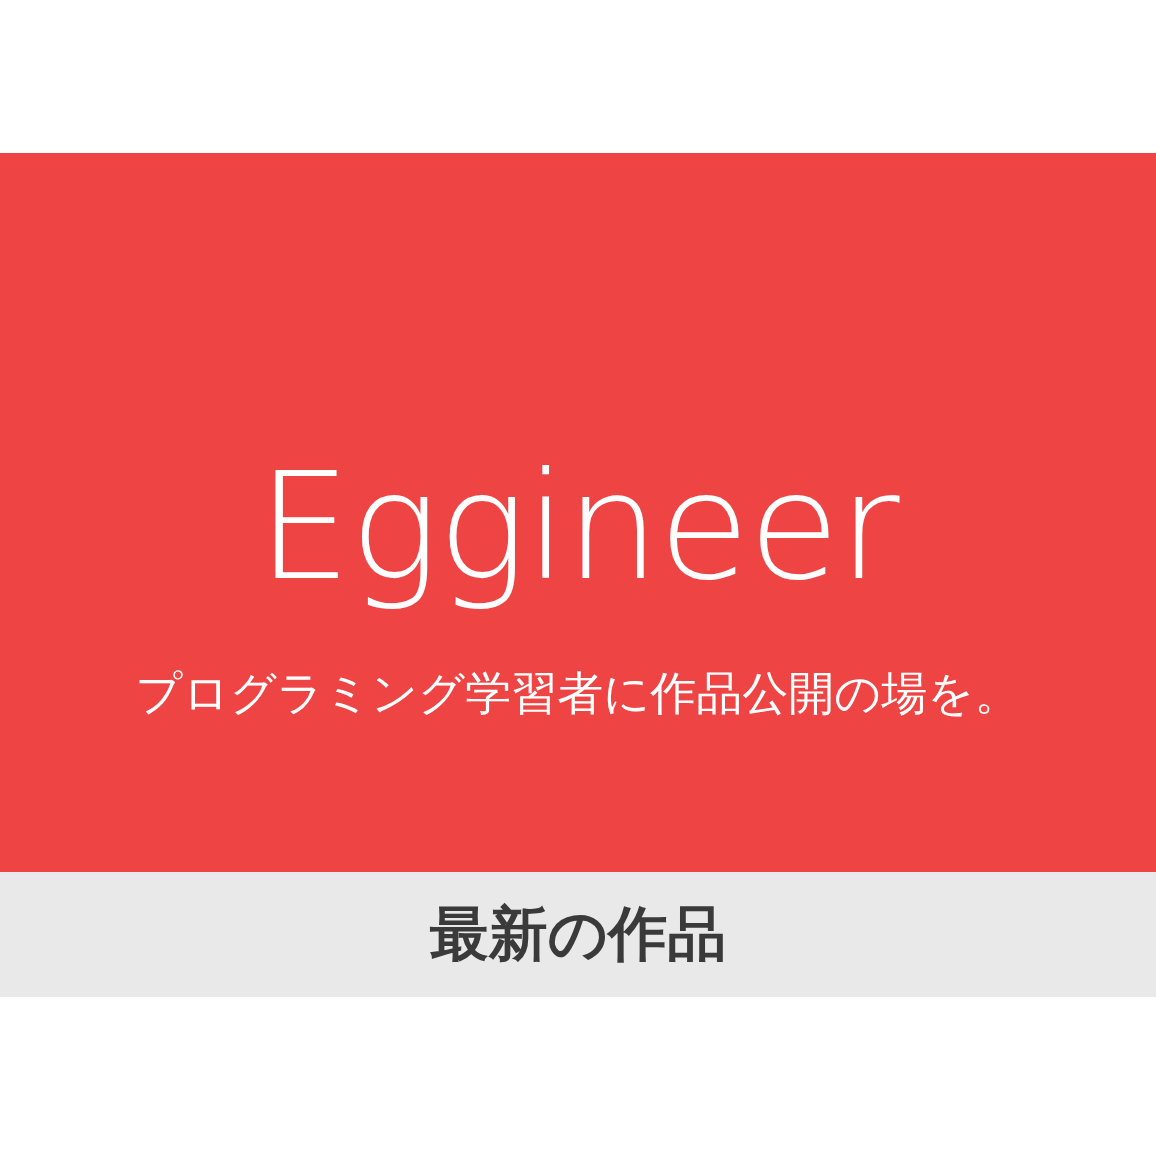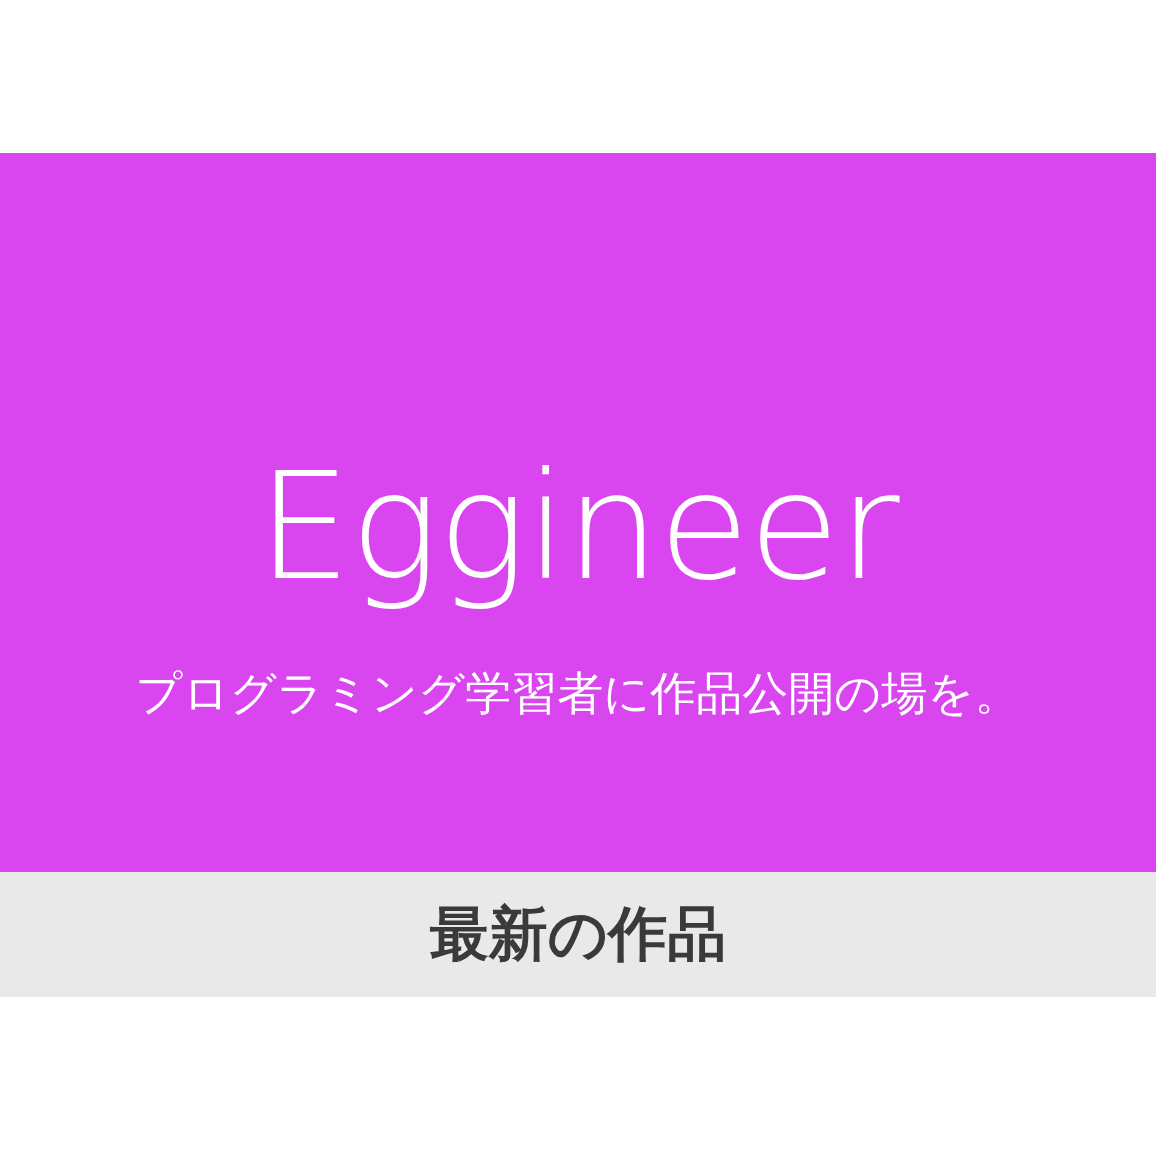--- a/index.html
+++ b/index.html
@@ -33,21 +33,21 @@
     background: #ffffff;
   }
 
   
   .hero {
     position: absolute;
     left: 0;
     top: 153px;
     width: 1156px;
     height: 719px;
-    background: #d946ef;
+    background: #ef4444;
     box-sizing: border-box;
     overflow: hidden;
   }
 
   .hero-title {
     position: absolute;
     left: 0;
     top: 201px;
     width: 1156px;
     text-align: center;

